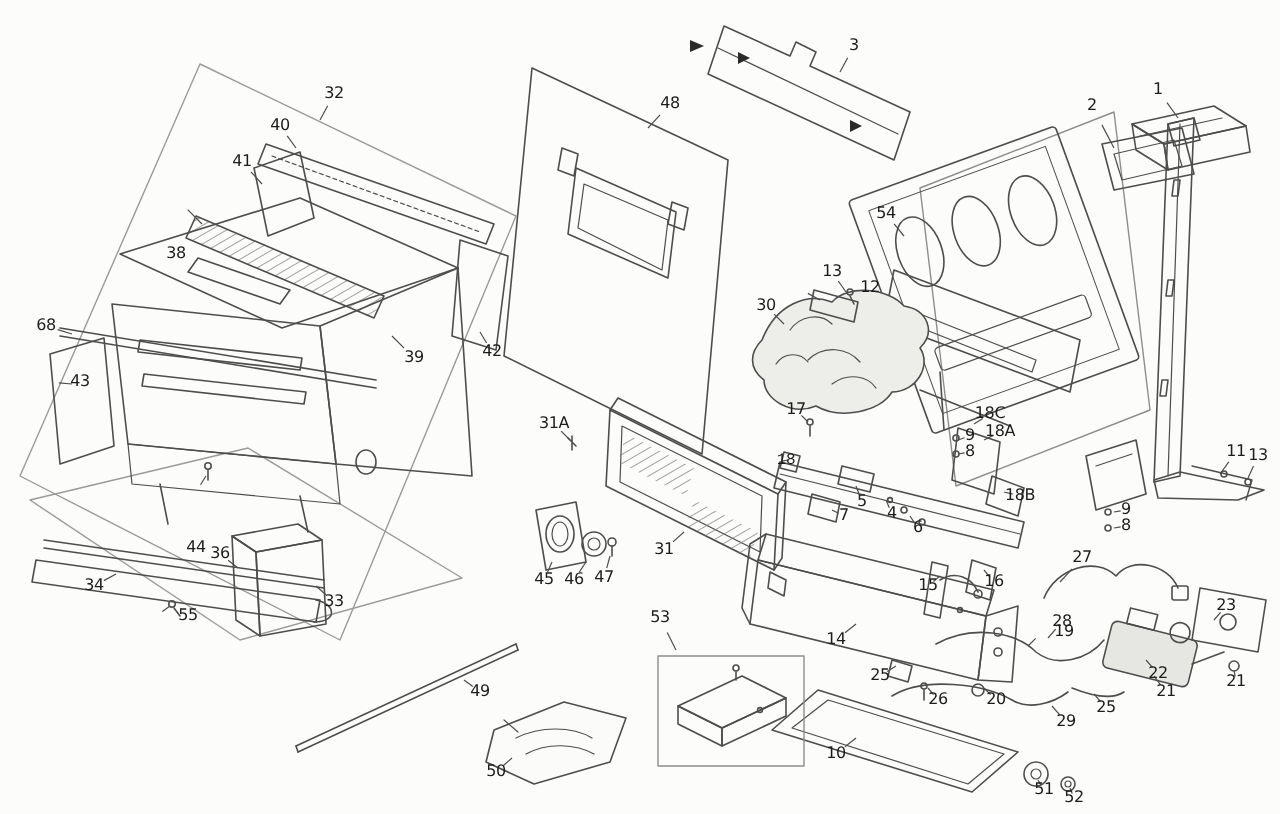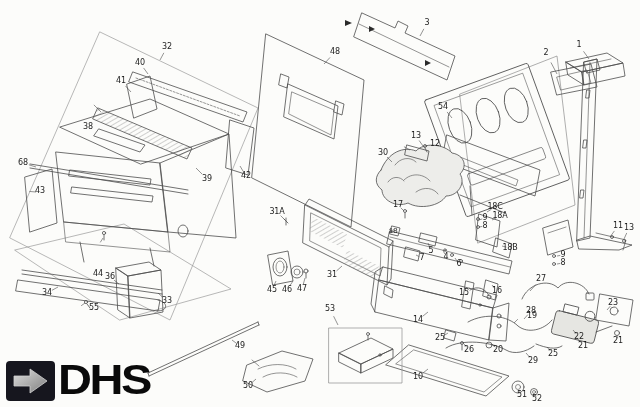--- a/index.html
+++ b/index.html
@@ -376,27 +376,14 @@
       <span class="callout" style="left: 583px; top: 346px;">21</span>
       <span class="callout" style="left: 613px; top: 303px;">23</span>
       <span class="callout" style="left: 618px; top: 341px;">21</span>
       <span class="callout" style="left: 522px; top: 395px;">51</span>
       <span class="callout" style="left: 537px; top: 399px;">52</span>
       <span class="callout" style="left: 240px; top: 346px;">49</span>
       <span class="callout" style="left: 248px; top: 386px;">50</span>
       <span class="callout" style="left: 330px; top: 309px;">53</span>
     </div>
 
-  <div id="logo">
-    <svg id="logo-mark" viewBox="0 0 49 40">
-      <defs>
-        <linearGradient id="agrad" x1="0" y1="0" x2="1" y2="1">
-          <stop offset="0" stop-color="#dedede"></stop>
-          <stop offset="1" stop-color="#7e7e7e"></stop>
-        </linearGradient>
-      </defs>
-      <rect x="0" y="0" width="49" height="40" rx="4" fill="#16161e"></rect>
-      <path d="M8,15 L24,15 L24,8 L41,20 L24,32 L24,25 L8,25 Z" fill="url(#agrad)" stroke="#cfcfcf" stroke-width="0.8"></path>
-    </svg>
-    <div id="logo-text">DHS</div>
-  </div>
 
 </div>
 
 </body></html>

